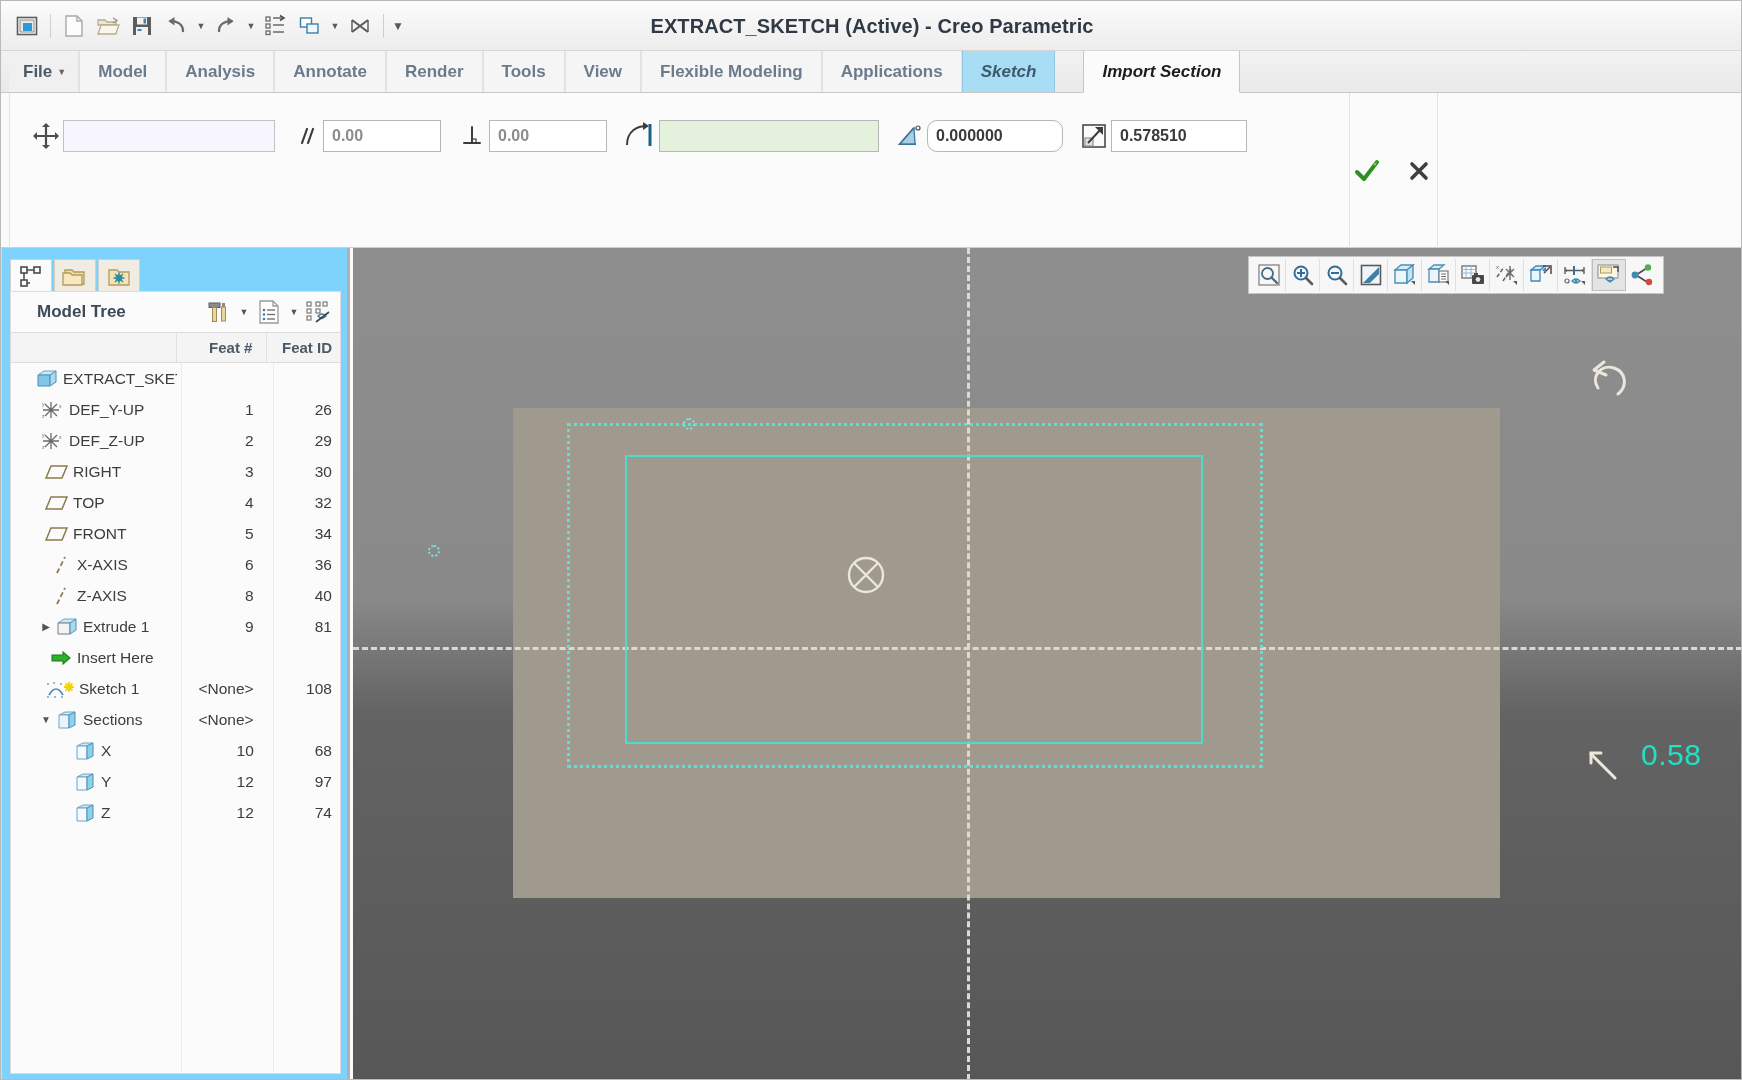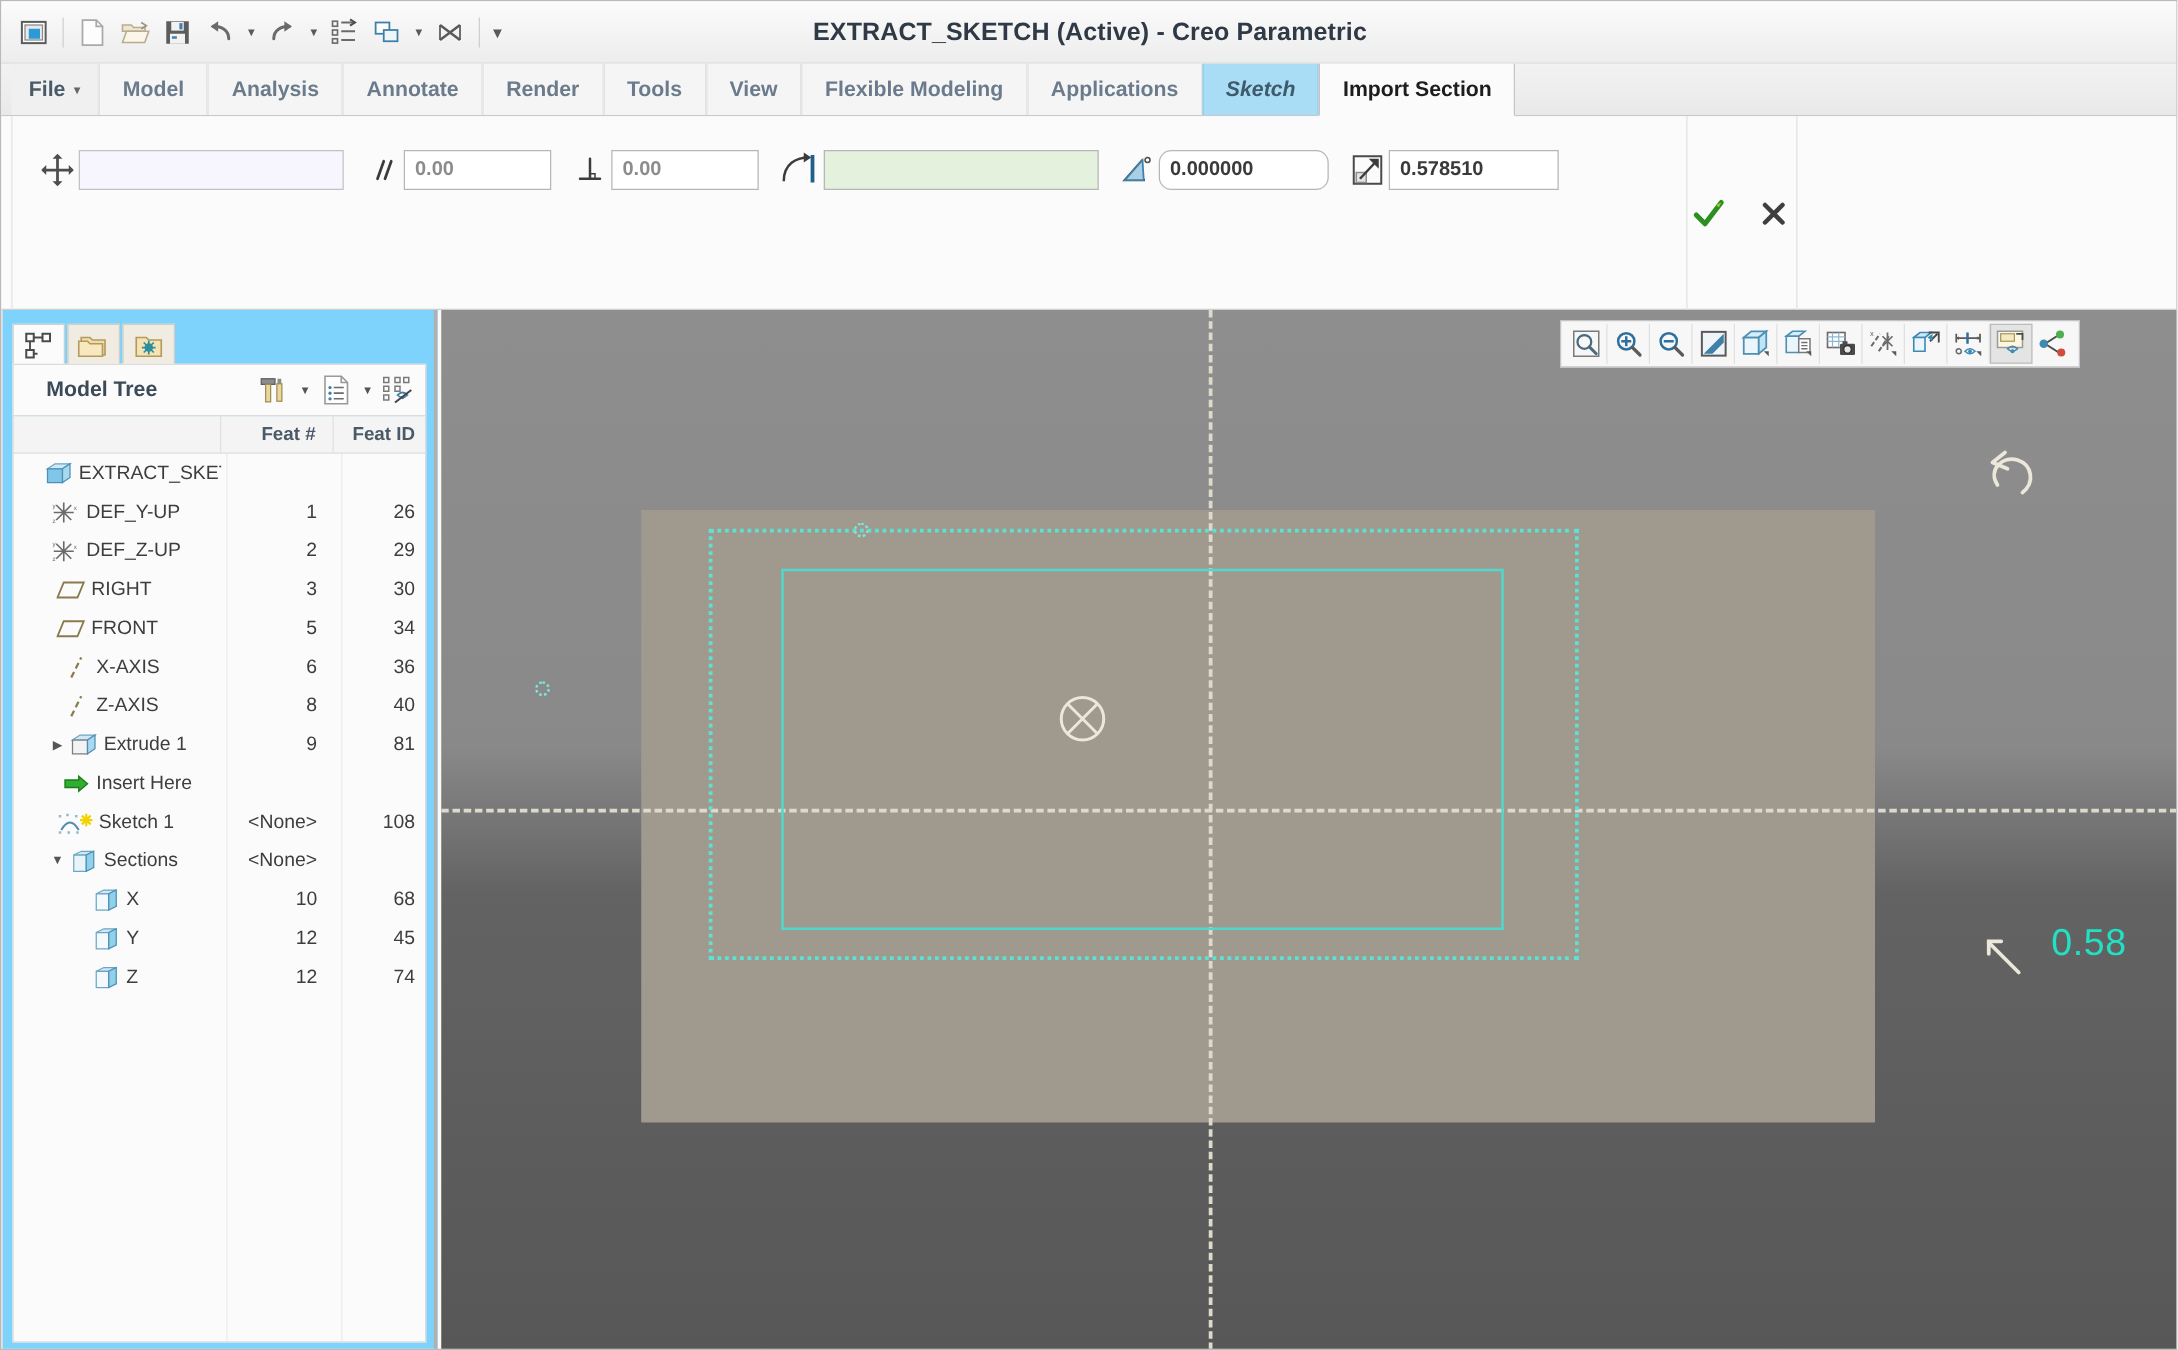--- a/index.html
+++ b/index.html
@@ -76,25 +76,26 @@
   .tab.sketch {
     background: #a8ddf5;
     color: #3f5a6b;
     font-style: italic;
     border-left: 1px solid #8dc9e5;
     border-right: 1px solid #8dc9e5;
   }
   .tab.active-ctx {
     background: #fbfbfb;
     color: #1d1d1d;
+    font-style: italic;
     border-left: 1px solid #c5c5c5;
     border-right: 1px solid #c5c5c5;
     border-bottom: 1px solid #fbfbfb;
     margin-bottom: -1px;
-    position: relative; z-index: 3;
+    position: relative; z-index: 3; margin-left: 28px;
   }
 
   
   .dashboard {
     position: absolute; left: 0; top: 92px;
     width: 1742px; height: 155px;
     background: #fbfbfb;
     border-bottom: 1px solid #cfcfcf;
   }
   .dash-left-rule {
@@ -623,20 +624,32 @@
             <svg width="24" height="16" viewBox="0 0 24 16">
               <path d="M6 2 L22 2 L17 14 L1 14 Z" fill="none" stroke="#8a7b4f" stroke-width="1.5"></path>
             </svg>
           </span>
           <span>RIGHT</span>
         </div>
         <div class="tfeat">3</div>
         <div class="tid">30</div>
       </div>
 
+      <div class="trow">
+        <div class="tname" style="padding-left:34px;">
+          <span class="ticon">
+            <svg width="24" height="16" viewBox="0 0 24 16">
+              <path d="M6 2 L22 2 L17 14 L1 14 Z" fill="none" stroke="#8a7b4f" stroke-width="1.5"></path>
+            </svg>
+          </span>
+          <span>TOP</span>
+        </div>
+        <div class="tfeat">4</div>
+        <div class="tid">32</div>
+      </div>
 
       <div class="trow">
         <div class="tname" style="padding-left:34px;">
           <span class="ticon">
             <svg width="24" height="16" viewBox="0 0 24 16">
               <path d="M6 2 L22 2 L17 14 L1 14 Z" fill="none" stroke="#8a7b4f" stroke-width="1.5"></path>
             </svg>
           </span>
           <span>FRONT</span>
         </div>
@@ -756,21 +769,21 @@
           <span class="ticon">
             <svg width="22" height="18" viewBox="0 0 22 18">
               <path d="M3 4 L9 1 L19 1 L13 4 Z" fill="#cfe8f5" stroke="#6da6c4" stroke-width="1"></path>
               <path d="M3 4 L13 4 L13 17 L3 17 Z" fill="#f3f9fc" stroke="#6da6c4" stroke-width="1"></path>
               <path d="M13 4 L19 1 L19 14 L13 17 Z" fill="#8fd0ea" stroke="#4f8fb3" stroke-width="1"></path>
             </svg>
           </span>
           <span>Y</span>
         </div>
         <div class="tfeat">12</div>
-        <div class="tid">45</div>
+        <div class="tid">97</div>
       </div>
 
       <div class="trow">
         <div class="tname" style="padding-left:62px;">
           <span class="ticon">
             <svg width="22" height="18" viewBox="0 0 22 18">
               <path d="M3 4 L9 1 L19 1 L13 4 Z" fill="#cfe8f5" stroke="#6da6c4" stroke-width="1"></path>
               <path d="M3 4 L13 4 L13 17 L3 17 Z" fill="#f3f9fc" stroke="#6da6c4" stroke-width="1"></path>
               <path d="M13 4 L19 1 L19 14 L13 17 Z" fill="#8fd0ea" stroke="#4f8fb3" stroke-width="1"></path>
             </svg>

